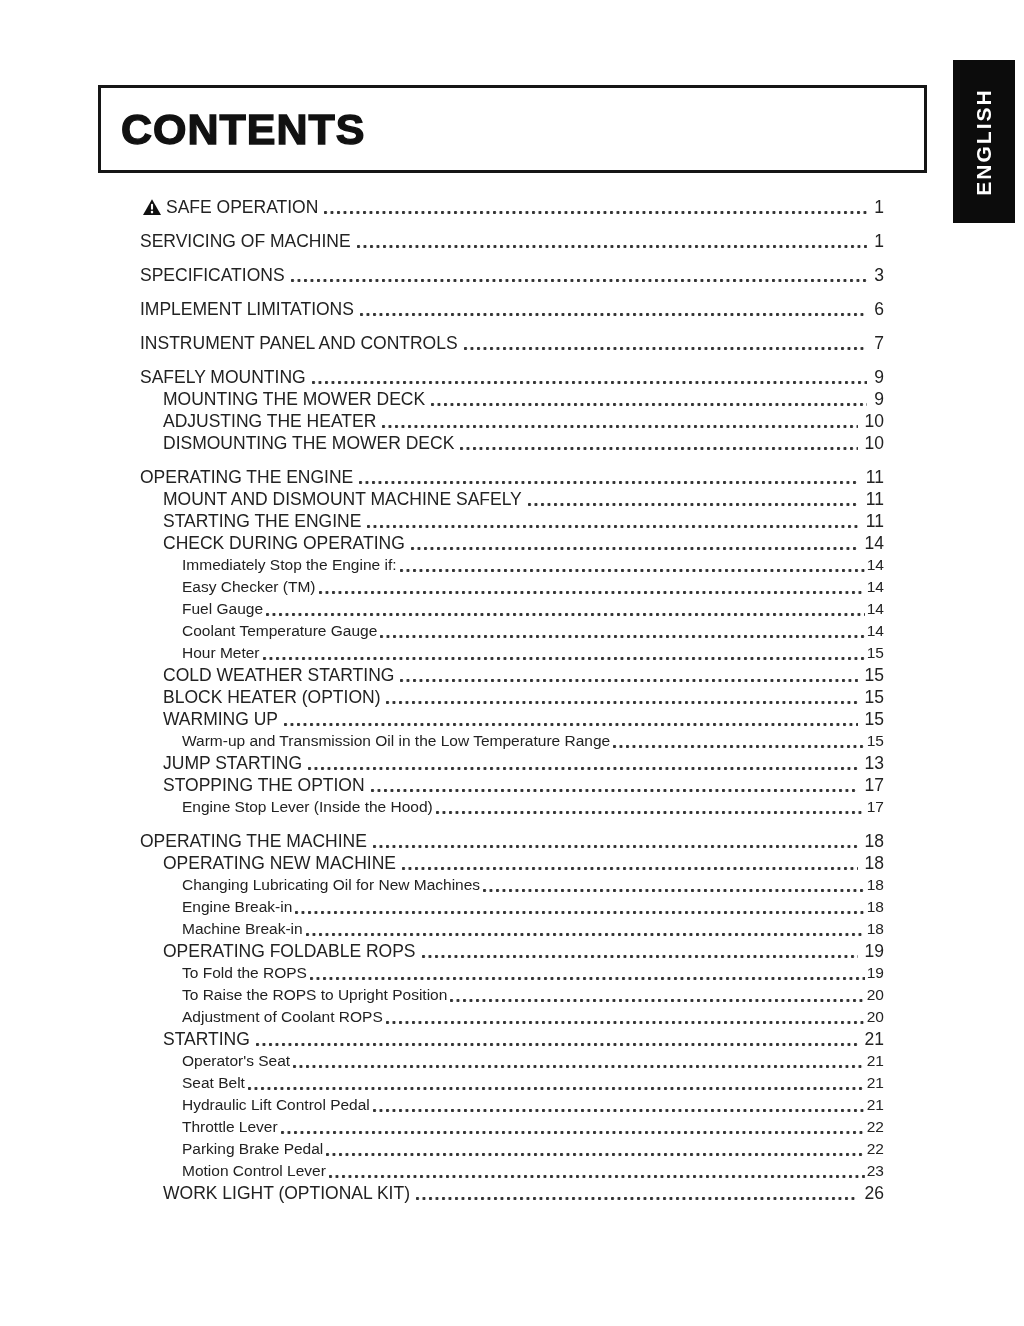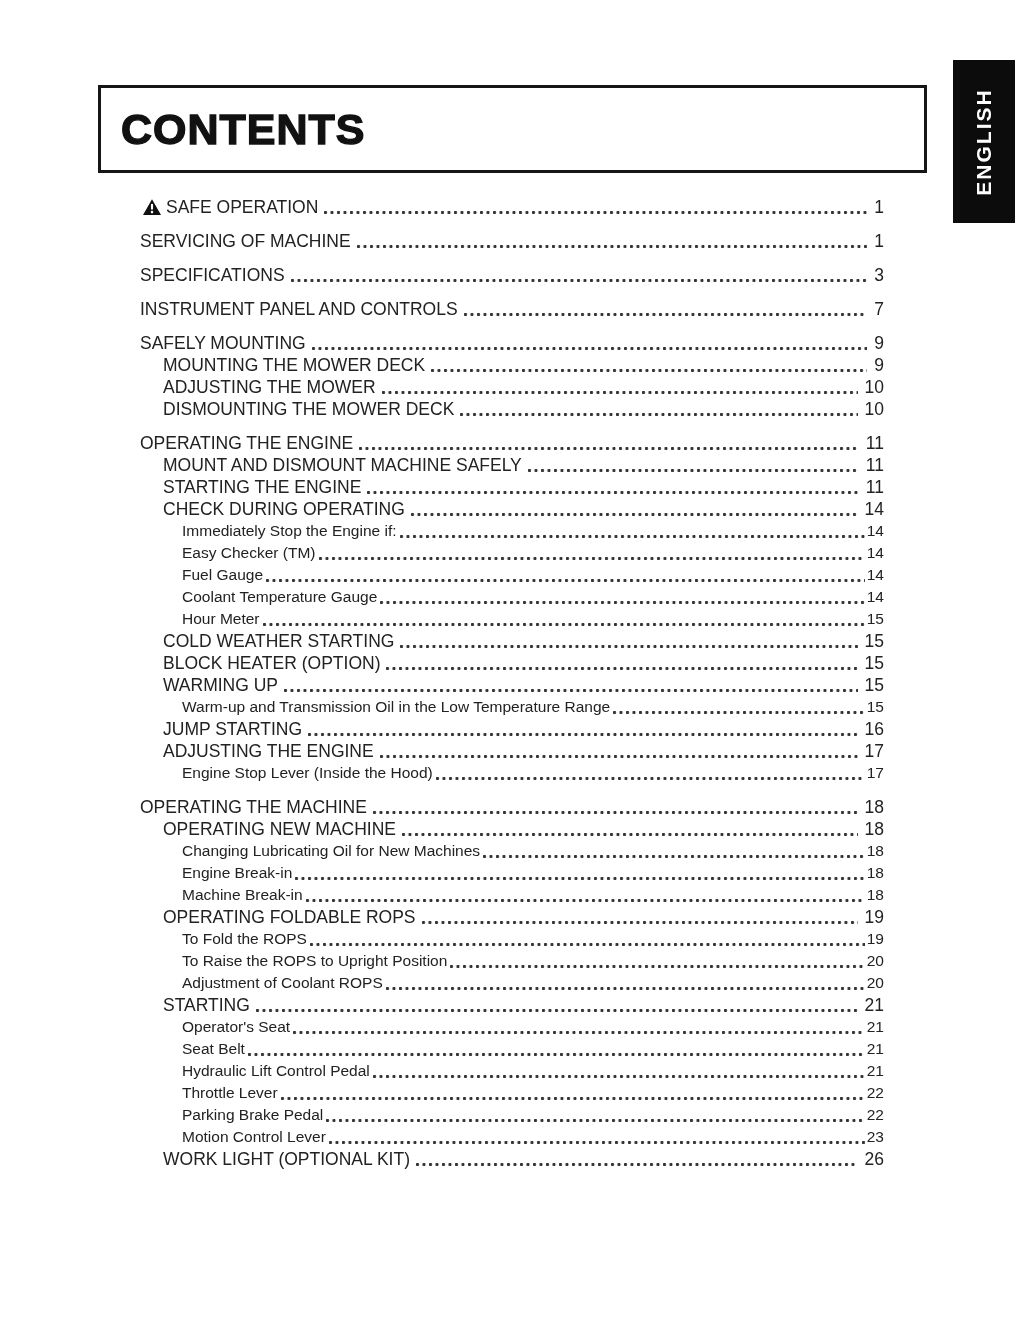--- a/index.html
+++ b/index.html
@@ -106,36 +106,41 @@
         <span class="toc-label">SERVICING OF MACHINE</span>
         <div class="toc-leader"></div>
         <span class="toc-page">1</span>
       </div>
       <div class="toc-row l0">
         <span class="toc-label">SPECIFICATIONS</span>
         <div class="toc-leader"></div>
         <span class="toc-page">3</span>
       </div>
       <div class="toc-row l0">
+        <span class="toc-label">IMPLEMENT LIMITATIONS</span>
+        <div class="toc-leader"></div>
+        <span class="toc-page">6</span>
+      </div>
+      <div class="toc-row l0">
         <span class="toc-label">INSTRUMENT PANEL AND CONTROLS</span>
         <div class="toc-leader"></div>
         <span class="toc-page">7</span>
       </div>
       <div class="toc-row l0">
         <span class="toc-label">SAFELY MOUNTING</span>
         <div class="toc-leader"></div>
         <span class="toc-page">9</span>
       </div>
       <div class="toc-row l1">
         <span class="toc-label">MOUNTING THE MOWER DECK</span>
         <div class="toc-leader"></div>
         <span class="toc-page">9</span>
       </div>
       <div class="toc-row l1">
-        <span class="toc-label">ADJUSTING THE MOWER</span>
+        <span class="toc-label">ADJUSTING THE HEATER</span>
         <div class="toc-leader"></div>
         <span class="toc-page">10</span>
       </div>
       <div class="toc-row l1">
         <span class="toc-label">DISMOUNTING THE MOWER DECK</span>
         <div class="toc-leader"></div>
         <span class="toc-page">10</span>
       </div>
       <div class="toc-row l0">
         <span class="toc-label">OPERATING THE ENGINE</span>
@@ -198,24 +203,24 @@
         <span class="toc-page">15</span>
       </div>
       <div class="toc-row l2">
         <span class="toc-label">Warm-up and Transmission Oil in the Low Temperature Range</span>
         <div class="toc-leader"></div>
         <span class="toc-page">15</span>
       </div>
       <div class="toc-row l1">
         <span class="toc-label">JUMP STARTING</span>
         <div class="toc-leader"></div>
-        <span class="toc-page">16</span>
-      </div>
-      <div class="toc-row l1">
-        <span class="toc-label">ADJUSTING THE ENGINE</span>
+        <span class="toc-page">13</span>
+      </div>
+      <div class="toc-row l1">
+        <span class="toc-label">STOPPING THE OPTION</span>
         <div class="toc-leader"></div>
         <span class="toc-page">17</span>
       </div>
       <div class="toc-row l2">
         <span class="toc-label">Engine Stop Lever (Inside the Hood)</span>
         <div class="toc-leader"></div>
         <span class="toc-page">17</span>
       </div>
       <div class="toc-row l0">
         <span class="toc-label">OPERATING THE MACHINE</span>

